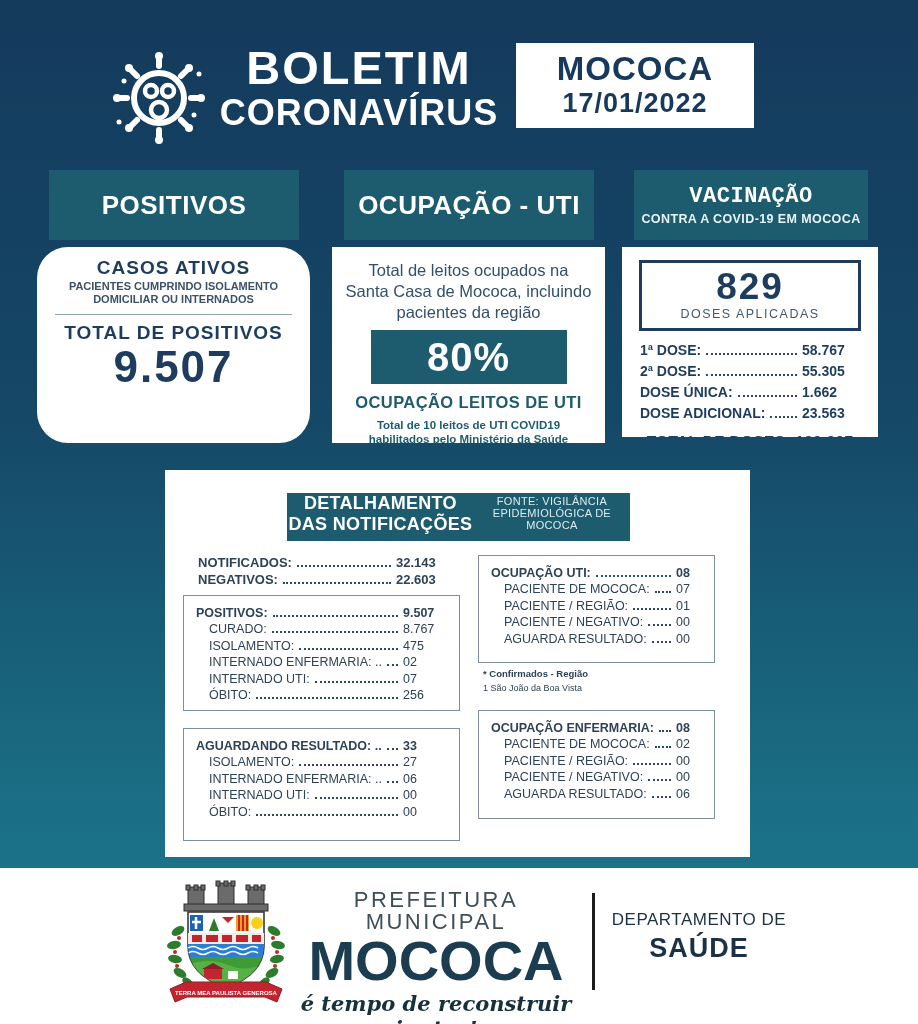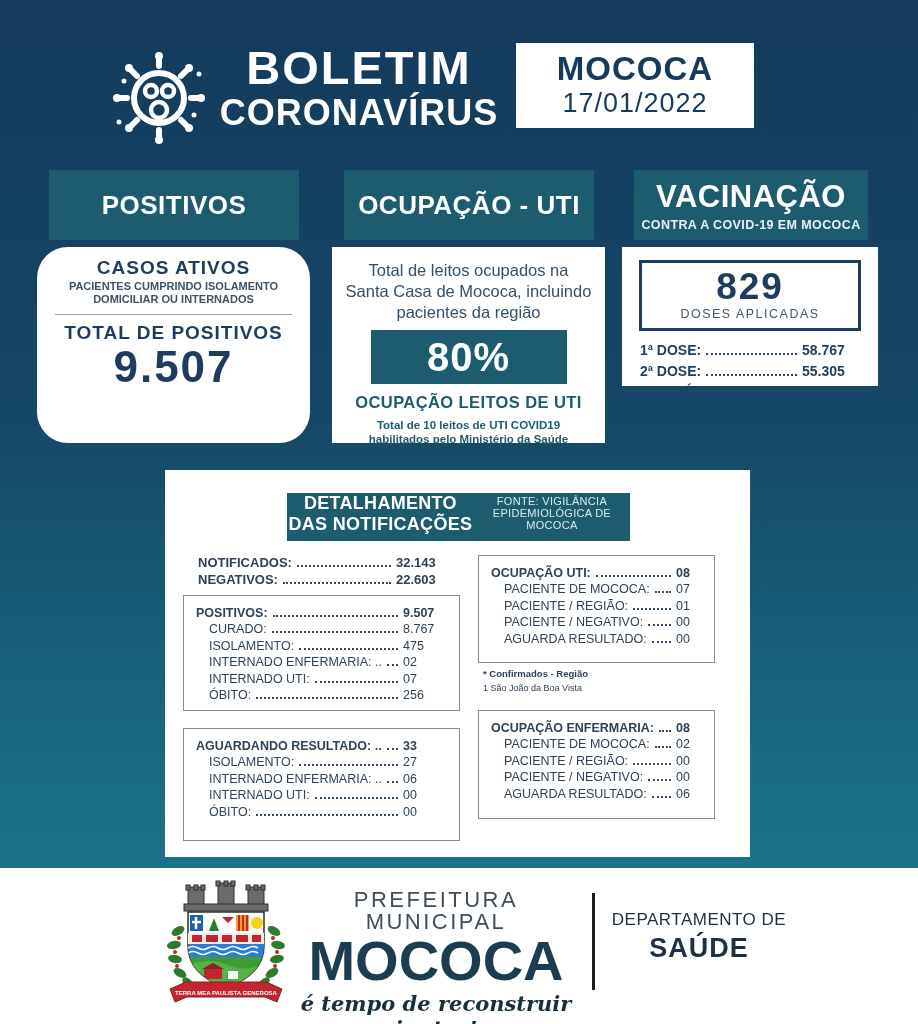--- a/index.html
+++ b/index.html
@@ -9,36 +9,36 @@
           background:linear-gradient(180deg,#143a5c 0%,#154766 40%,#1a6e85 78%,#1b7b91 100%); }
 
   
   .virus { position:absolute; left:112px; top:48px; width:94px; height:96px; }
   .title-block { position:absolute; left:208px; top:44px; width:302px; text-align:center; color:#ffffff; }
   .title-l1 { font-size:47px; font-weight:bold; letter-spacing:2px; line-height:1.02; }
   .title-l2 { font-size:36px; font-weight:bold; letter-spacing:1px; line-height:1.15; }
   .date-box { position:absolute; left:516px; top:43px; width:238px; height:85px; background:#ffffff;
               display:flex; flex-direction:column; align-items:center; justify-content:center; color:#173a5c; }
   .date-city { font-size:33px; font-weight:bold; letter-spacing:1px; line-height:1.05; }
-  .date-date { font-size:27px; font-weight:normal; letter-spacing:1px; line-height:1.2;text-align:center; }
+  .date-date { font-size:27px; font-weight:bold; letter-spacing:1px; line-height:1.2;text-align:center; }
 
   
   .card-header { position:absolute; background:#1d5b6e; color:#ffffff; display:flex; flex-direction:column;
                  align-items:center; justify-content:center; text-align:center; }
   #hdr-pos { left:49px;  top:170px; width:250px; height:70px; }
   #hdr-uti { left:344px; top:170px; width:250px; height:70px; }
   #hdr-vac { left:634px; top:170px; width:234px; height:70px; }
   .card-header-title { font-size:26px; font-weight:bold; letter-spacing:0.5px; }
-  #hdr-vac .card-header-title { font-size:31px; }
+  #hdr-vac .card-header-title { font-size:22px;font-family:Liberation Mono, monospace; }
   .card-header-sub { font-size:12.5px; font-weight:bold; letter-spacing:0.4px; margin-top:3px; color:#e9f2f5; }
 
   .card-body { position:absolute; background:#ffffff; overflow:hidden; }
   #body-pos { left:37px;  top:247px; width:273px; height:196px; padding-top:11px; text-align:center; color:#1d3c5e;border-radius:31px; }
   #body-uti { left:332px; top:247px; width:273px; height:196px; text-align:center; }
-  #body-vac { left:622px; top:247px; width:256px; height:139px; color:#1d3c5e; }
+  #body-vac { left:622px; top:247px; width:256px; height:190px; color:#1d3c5e; }
 
   .pos-lbl { font-size:19px; font-weight:bold; letter-spacing:1px; line-height:20px; }
   .pos-num1 { font-size:48px; font-weight:bold; letter-spacing:2px; line-height:46px; margin-top:2px; }
   .pos-note { font-size:11px; font-weight:bold; color:#3d5268; line-height:13px; margin:2px 14px 0; }
   .pos-div { border-top:1px solid #93a5b1; margin:8px 18px; }
   .pos-num2 { font-size:44px; font-weight:bold; letter-spacing:2px; line-height:44px; margin-top:2px; }
 
   .uti-desc { font-size:16.5px; color:#33506a; line-height:21px; margin:13px 13px 0; }
   .uti-pct-box { background:#1d5b6e; width:196px; height:54px; margin:7px auto 0;
                  display:flex; align-items:center; justify-content:center; }

